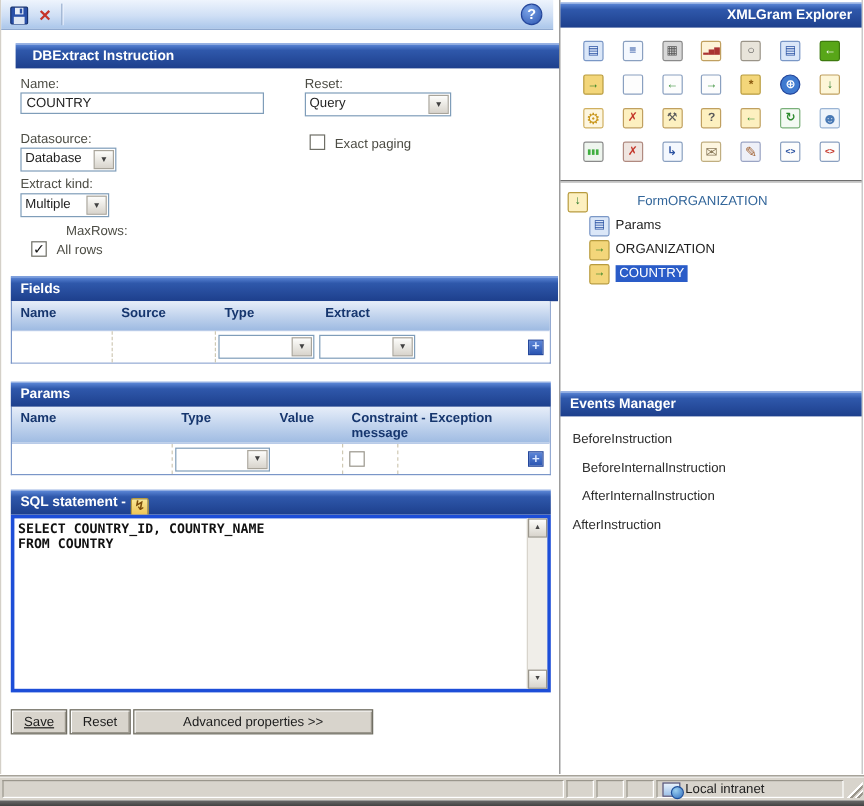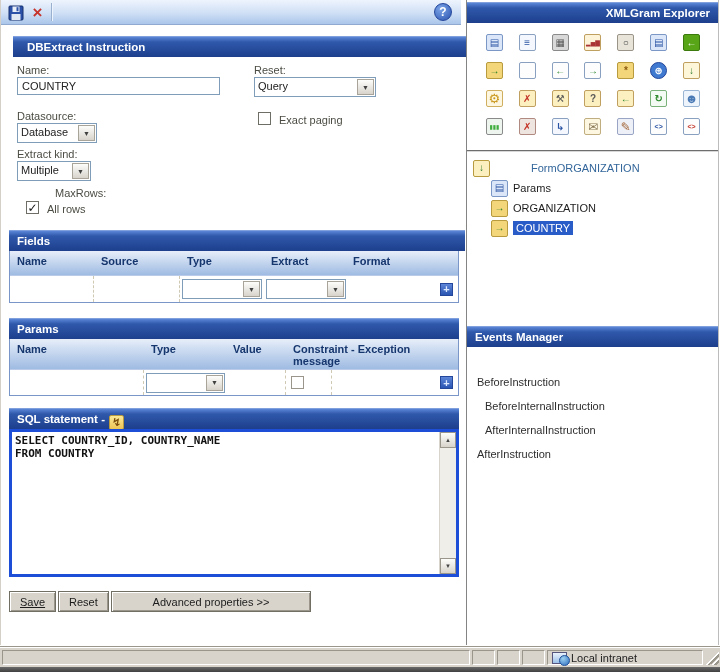--- a/index.html
+++ b/index.html
@@ -156,21 +156,20 @@
     <span class="cb abs" style="left:25px; top:201px;">✓</span>
     <div class="lbl abs" style="left:46px; top:203px;">All rows</div>
 
     <div class="sec-hdr abs" style="left:8px; top:230px; width:456px;">Fields</div>
     <div class="grid-sec" style="top:251px;">
       <div class="col-row" style="height:24px;">
         <span class="cell" style="width:84px;">Name</span>
         <span class="cell" style="width:86px;">Source</span>
         <span class="cell" style="width:84px;">Type</span>
         <span class="cell" style="width:82px;">Extract</span>
-        <span class="cell" style="flex:1;">Format</span>
       </div>
       <div class="data-row" style="height:27px;">
         <span class="cell" style="width:84px;"></span>
         <span class="cell" style="width:86px;"></span>
         <span class="cell" style="width:84px; border-right:none; padding-left:2px;">
           <span class="combo" style="width:80px;">
             <span class="combo-text"></span>
             <span class="combo-btn"></span>
           </span>
         </span>
@@ -279,21 +278,21 @@
           <span class="tree-label">ORGANIZATION</span>
         </div>
         <div class="tree-row" style="margin-left: 18px;">
           <span class="mi" style="color: rgb(29, 122, 29); background: rgb(243, 214, 122); border: 1px solid rgb(184, 155, 62);">→</span>
           <span class="tree-label sel">COUNTRY</span>
         </div>
       </div>
 
     <div class="sec-hdr rp-hdr" style="top:326px;">Events Manager</div>
     <div class="events" id="events">
-        <div class="event-row" style="padding-left: 0px; margin-top: 16px;">BeforeInstruction</div>
+        <div class="event-row" style="padding-left: 0px;">BeforeInstruction</div>
         <div class="event-row" style="padding-left: 8px;">BeforeInternalInstruction</div>
         <div class="event-row" style="padding-left: 8px;">AfterInternalInstruction</div>
         <div class="event-row" style="padding-left: 0px;">AfterInstruction</div>
       </div>
   </div>
 
   <div id="status">
     <span class="sb-panel sb-main"></span>
     <span class="sb-panel sb-small"></span>
     <span class="sb-panel sb-small"></span>

